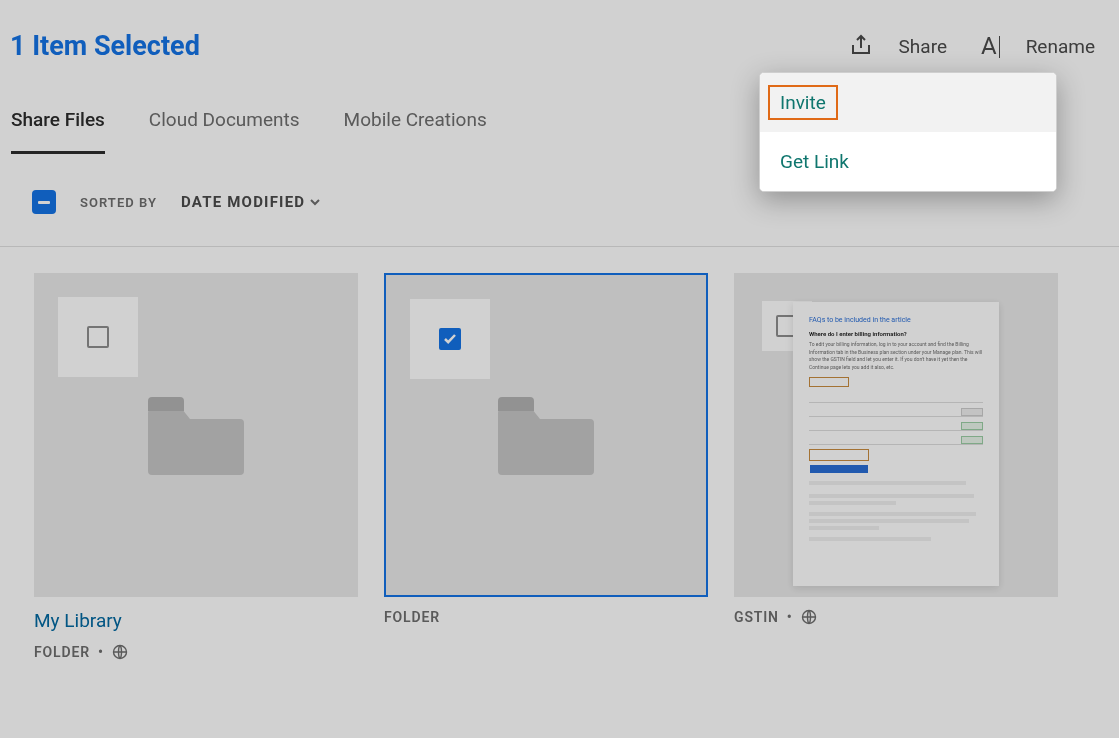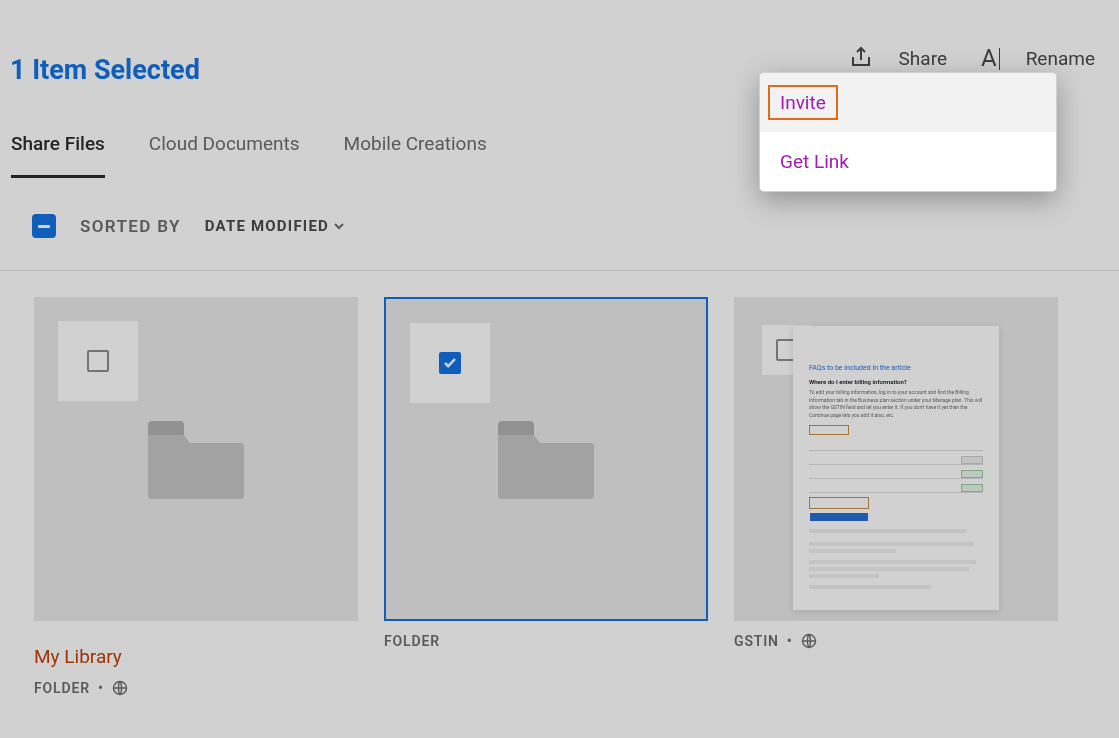--- a/index.html
+++ b/index.html
@@ -21,21 +21,20 @@
   .header-row {
     display: flex;
     align-items: center;
     justify-content: space-between;
     padding: 30px 24px 0 10px;
   }
   .selection-title {
     color: #1473e6;
     font-size: 27px;
     font-weight: 700;
-    margin-top: 24px;
   }
   .header-actions {
     display: flex;
     gap: 34px;
     align-items: center;
   }
   .action {
     display: flex;
     align-items: center;
     gap: 26px;
@@ -74,21 +73,21 @@
     border-bottom: 1px solid #e1e1e1;
   }
   .partial-check {
     width: 24px; height: 24px;
     background: #1473e6;
     border-radius: 4px;
     display:flex; align-items:center; justify-content:center;
   }
   .partial-check .dash { width:12px; height:3px; background:#fff; border-radius:1px; }
   .sort-label {
-    font-size: 17px;
+    font-size: 13px;
     letter-spacing: 0.08em;
     color: #6e6e6e;
     font-weight: 600;
   }
   .sort-value {
     font-size: 15px;
     letter-spacing: 0.08em;
     color: #4b4b4b;
     font-weight: 700;
     display:flex; align-items:center; gap:4px;
@@ -137,52 +136,52 @@
   .doc-preview {
     width: 206px; height: 284px;
     background:#fff;
     box-shadow: 0 2px 8px rgba(0,0,0,0.12);
     margin-top: 18px;
     padding: 14px 16px 10px 16px;
     font-size: 5px;
     color:#6e6e6e;
     position:relative;
   }
-  .doc-preview .dp-title { color:#2a6ed6; font-size:7px; margin-bottom:6px;margin-top:24px; }
+  .doc-preview .dp-title { color:#2a6ed6; font-size:7px; margin-bottom:6px; }
   .doc-preview .dp-sub { color:#1a1a1a; font-size:6px; font-weight:600; margin-bottom:4px; }
   .doc-preview .para { line-height:1.5; margin-bottom:6px; }
   .doc-preview .faux-input { border:1px solid #c98b3f; height:10px; width:40px; margin-bottom:6px; }
   .doc-preview .faux-row { height:10px; width:100%; border-bottom:1px solid #ddd; margin-bottom:4px; display:flex; justify-content:flex-end; }
   .doc-preview .pill { width:22px; height:8px; background:#e8f4ea; border:1px solid #9ccfa5; margin-top:1px; }
   .doc-preview .pill.gray { background:#eee; border-color:#ccc; }
   .doc-preview .box-orange { border:1px solid #c98b3f; height:12px; width:60px; margin:4px 0; }
   .doc-preview .btn-blue { background:#2a6ed6; height:8px; width:58px; margin:3px 0 8px 1px; }
   .doc-preview .line { height:4px; background:#f0f0f0; margin-bottom:3px; }
 
-  .card-name { margin-top: 24px; font-size: 19px; color: #c2410c; }
+  .card-name { margin-top: 12px; font-size: 19px; color: #0369a1; }
   .card-meta { margin-top: 12px; font-size: 14px; letter-spacing: 0.06em; color: #6e6e6e; font-weight:600; display:flex; align-items:center; gap:8px; }
   .dot { color:#6e6e6e; }
   .globe { width:16px; height:16px; }
 
   .dropdown {
     position: absolute;
     top: 72px;
     left: 759px;
     width: 298px;
     background: #ffffff;
     border: 1px solid #cfcfcf;
     border-radius: 5px;
     box-shadow: 0 8px 28px rgba(0,0,0,0.30);
     z-index: 10;
     overflow:hidden;
   }
   .dropdown-item {
     padding: 18px 20px;
     font-size: 19px;
-    color: #a21caf;
+    color: #0f766e;
     cursor:pointer;
     background:#fff;
   }
   .dropdown-item.hover { background: #f2f2f2; }
   .dd-inner {
     display:inline-block;
   }
   .dropdown-item.hover .dd-inner {
     border: 2px solid #e06a17;
     padding: 4px 10px;

